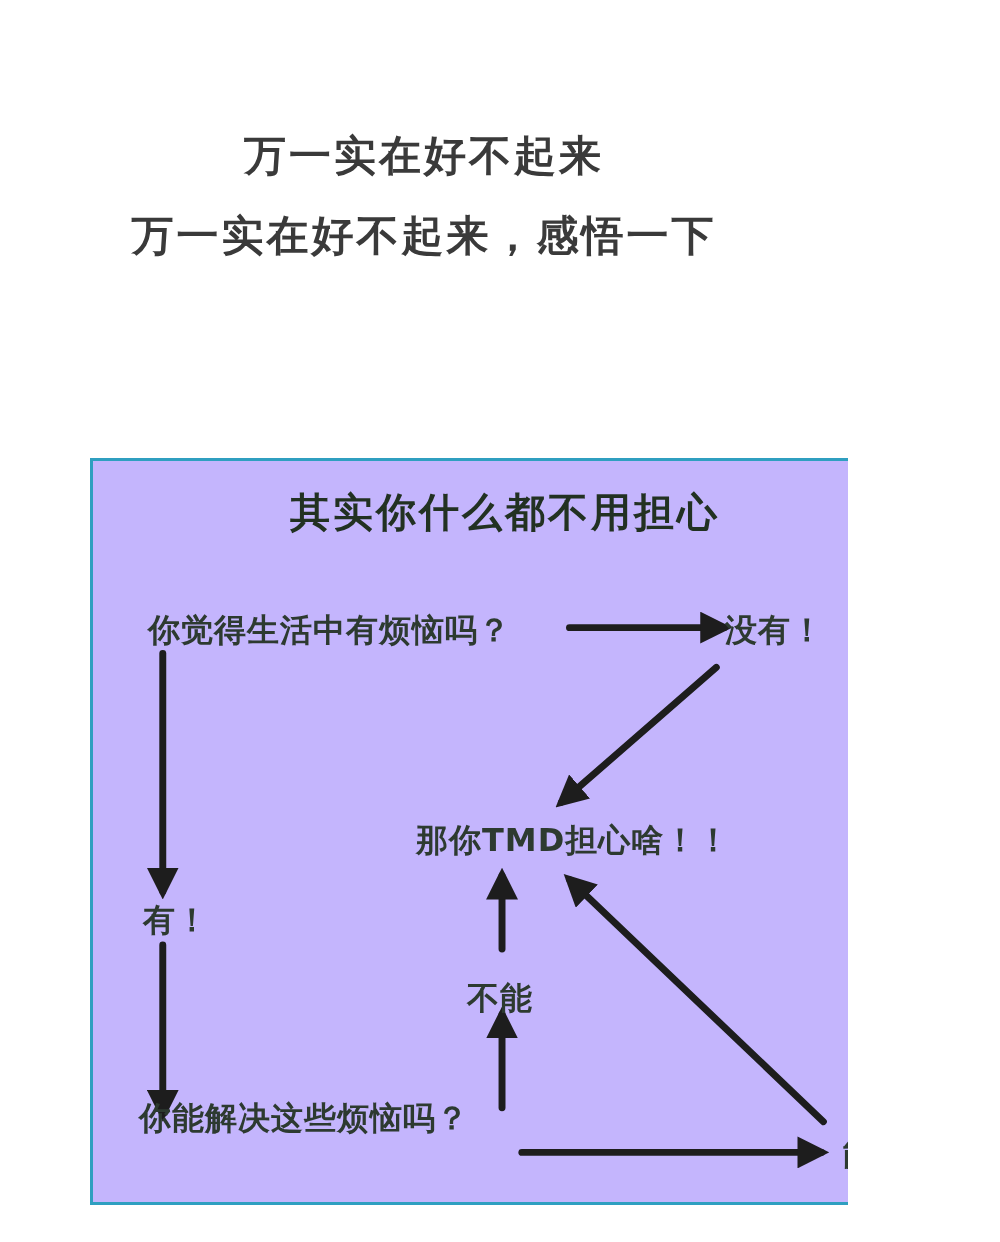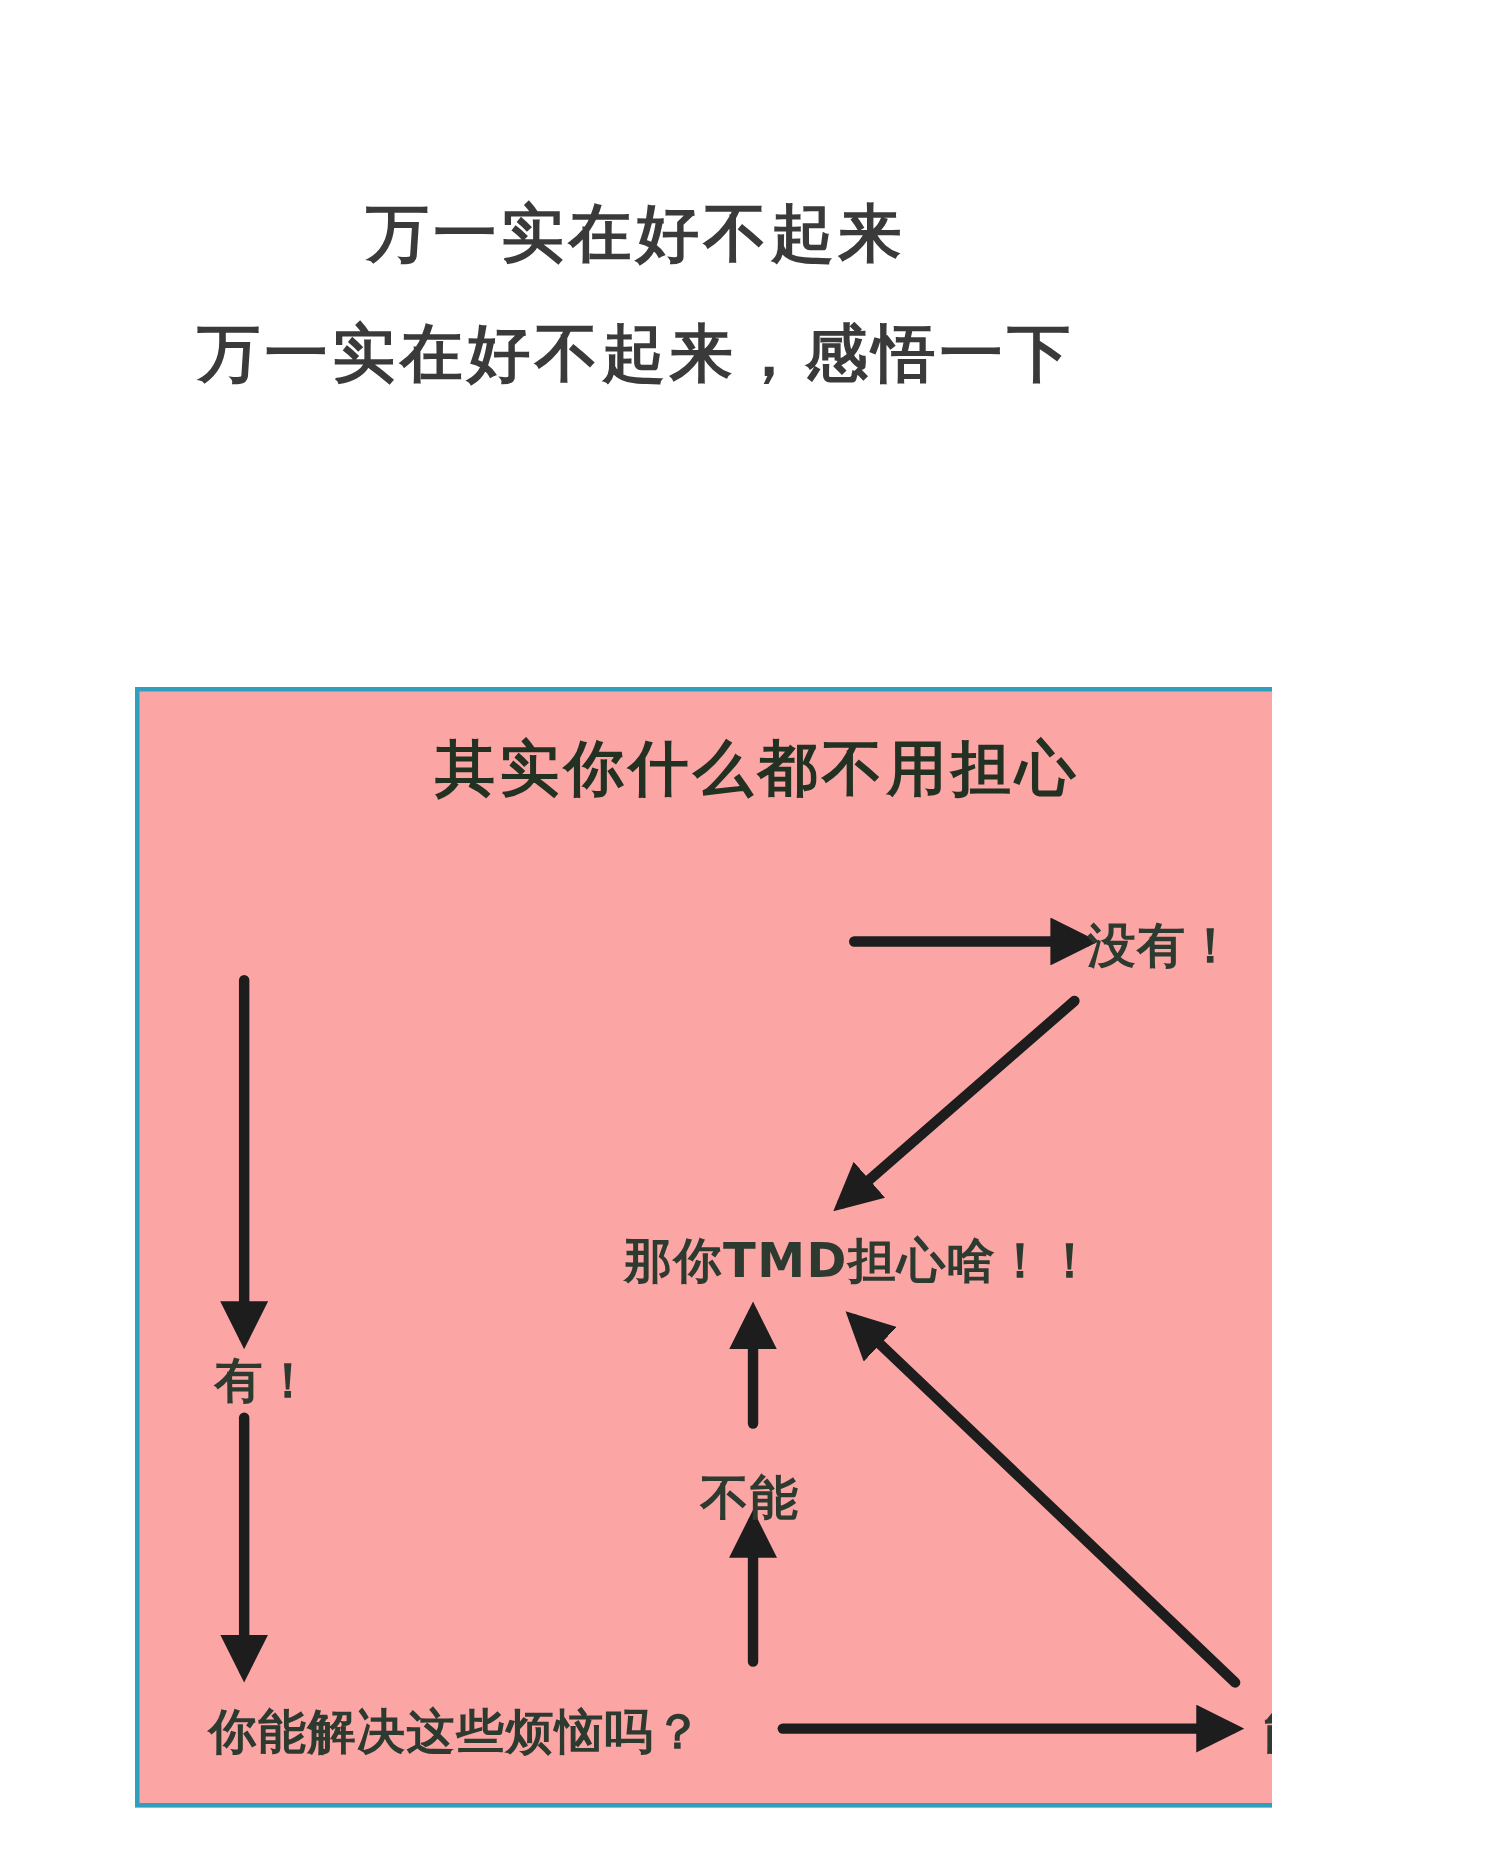--- a/index.html
+++ b/index.html
@@ -25,21 +25,21 @@
   }
   .cap-1 { top:128px; }
   .cap-2 { top:208px; }
 
   .diagram {
     position:absolute;
     left:90px;
     top:458px;
     width:830px;
     height:747px;
-    background:#fca5a5;
+    background:#c4b5fd;
     border:3px solid #2f9fc0;
   }
   .arrows {
     position:absolute;
     left:0; top:0;
     width:100%;
     height:100%;
     pointer-events:none;
   }
   .arrows line { stroke:#1d1d1d; stroke-width:7; stroke-linecap:round; }
@@ -62,21 +62,21 @@
     font-weight:700;
     color:#2d3a30;
     letter-spacing:1px;
     white-space:nowrap;
   }
   .n-q1     { left:55px;  top:148px; }
   .n-no     { left:632px; top:148px; }
   .n-center { left:323px; top:358px; }
   .n-yes    { left:50px;  top:438px; }
   .n-cannot { left:374px; top:516px; }
-  .n-q2     { left:46px;  top:672px; }
+  .n-q2     { left:46px;  top:636px; }
   .n-can    { left:750px; top:672px; }
 </style>
 </head>
 <body>
 
 <div class="page">
 
   <div>
     <p class="cap-line cap-1">万一实在好不起来</p>
     <p class="cap-line cap-2">万一实在好不起来，感悟一下</p>
@@ -95,20 +95,21 @@
       <line x1="70" y1="194" x2="70" y2="434" marker-end="url(#ah)"></line>
       <line x1="70" y1="488" x2="70" y2="658" marker-end="url(#ah)"></line>
       <line x1="432" y1="697" x2="734" y2="697" marker-end="url(#ah)"></line>
       <line x1="736" y1="666" x2="480" y2="422" marker-end="url(#ah)"></line>
       <line x1="412" y1="492" x2="412" y2="418" marker-end="url(#ah)"></line>
       <line x1="412" y1="652" x2="412" y2="558" marker-end="url(#ah)"></line>
     </svg>
 
     <div class="dtitle">其实你什么都不用担心</div>
 
+    <div class="node n-q1">你觉得生活中有烦恼吗？</div>
     <div class="node n-no">没有！</div>
     <div class="node n-center">那你TMD担心啥！！</div>
     <div class="node n-yes">有！</div>
     <div class="node n-cannot">不能</div>
     <div class="node n-q2">你能解决这些烦恼吗？</div>
     <div class="node n-can">能</div>
 
   </div>
 
 </div>

